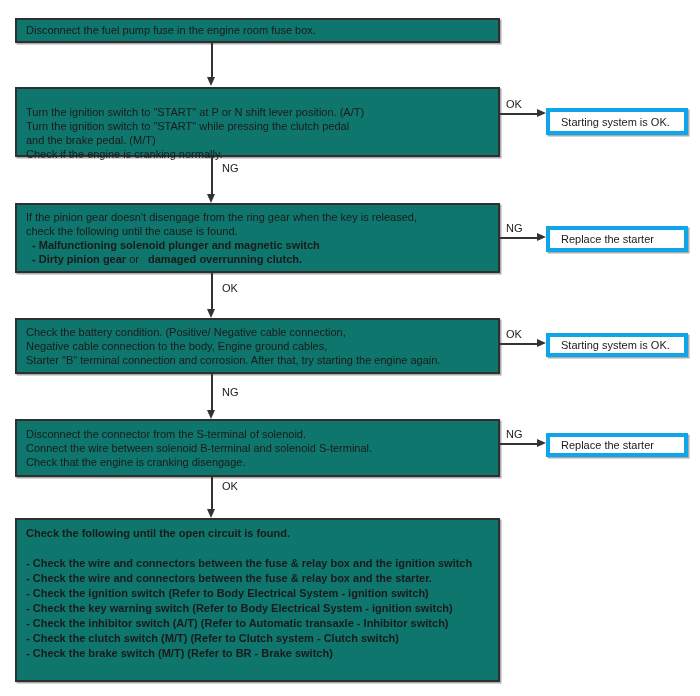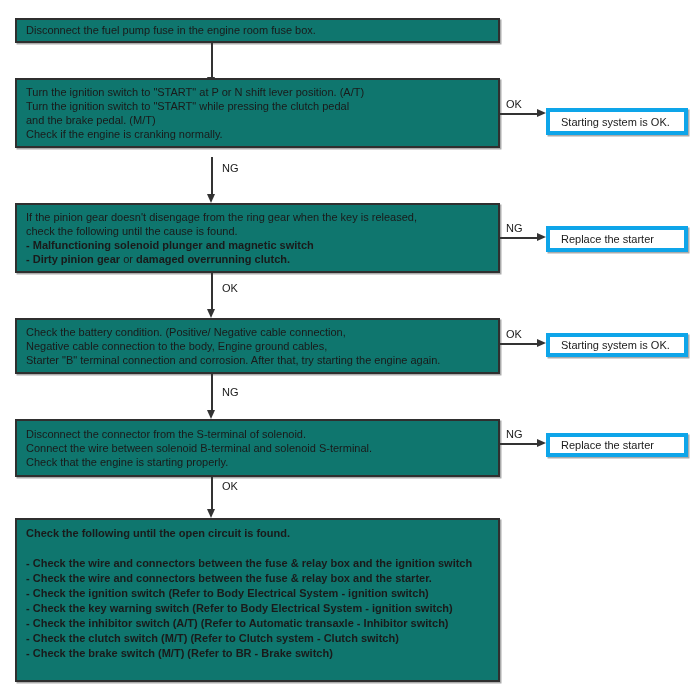--- a/index.html
+++ b/index.html
@@ -31,21 +31,21 @@
     line-height: 14px;
     min-height: 14px;
     white-space: pre;
   }
   .ln6 {
     line-height: 15px;
     min-height: 15px;
     white-space: pre;
     font-weight: bold;
   }
-  .b { font-weight: bold; }
+  .b { font-weight: bold; margin-left: 6px; }
   .rbox {
     position: absolute;
     left: 546px;
     width: 142px;
     box-sizing: border-box;
     background: #ffffff;
     border: 4px solid #0ea5e9;
     box-shadow: 1.5px 1.5px 0 #ababab;
     font-size: 11px;
     color: #1a1a1a;
@@ -101,21 +101,21 @@
 
 <div id="canvas">
 
   <div class="box" style="top:18px;height:25px;padding-top:3px;">
     <div class="ln">Disconnect the fuel pump fuse in the engine room fuse box.</div>
   </div>
 
   <div class="vline" style="top:43px;height:34px;"></div>
   <div class="vhead" style="top:77px;"></div>
 
-  <div class="box" style="top:78px;height:70px;padding-top:5px;">
+  <div class="box" style="top:87px;height:70px;padding-top:16px;">
     <div class="ln">Turn the ignition switch to "START" at P or N shift lever position. (A/T)</div>
     <div class="ln">Turn the ignition switch to "START" while pressing the clutch pedal</div>
     <div class="ln">and the brake pedal. (M/T)</div>
     <div class="ln">Check if the engine is cranking normally.</div>
   </div>
 
   <span class="hlabel" style="top:98px;">OK</span>
   <div class="hline" style="top:113px;"></div>
   <div class="hhead" style="top:109px;"></div>
   <div class="rbox" style="top:108px;height:27px;">
@@ -157,21 +157,21 @@
     <span>Starting system is OK.</span>
   </div>
 
   <div class="vline" style="top:374px;height:36px;"></div>
   <div class="vhead" style="top:410px;"></div>
   <span class="vlabel" style="top:386px;">NG</span>
 
   <div class="box" style="top:419px;height:58px;padding-top:6px;">
     <div class="ln">Disconnect the connector from the S-terminal of solenoid.</div>
     <div class="ln">Connect the wire between solenoid B-terminal and solenoid S-terminal.</div>
-    <div class="ln">Check that the engine is starting properly.</div>
+    <div class="ln">Check that the engine is cranking disengage.</div>
   </div>
 
   <span class="hlabel" style="top:428px;">NG</span>
   <div class="hline" style="top:443px;"></div>
   <div class="hhead" style="top:439px;"></div>
   <div class="rbox" style="top:433px;height:24px;">
     <span>Replace the starter</span>
   </div>
 
   <div class="vline" style="top:477px;height:32px;"></div>

